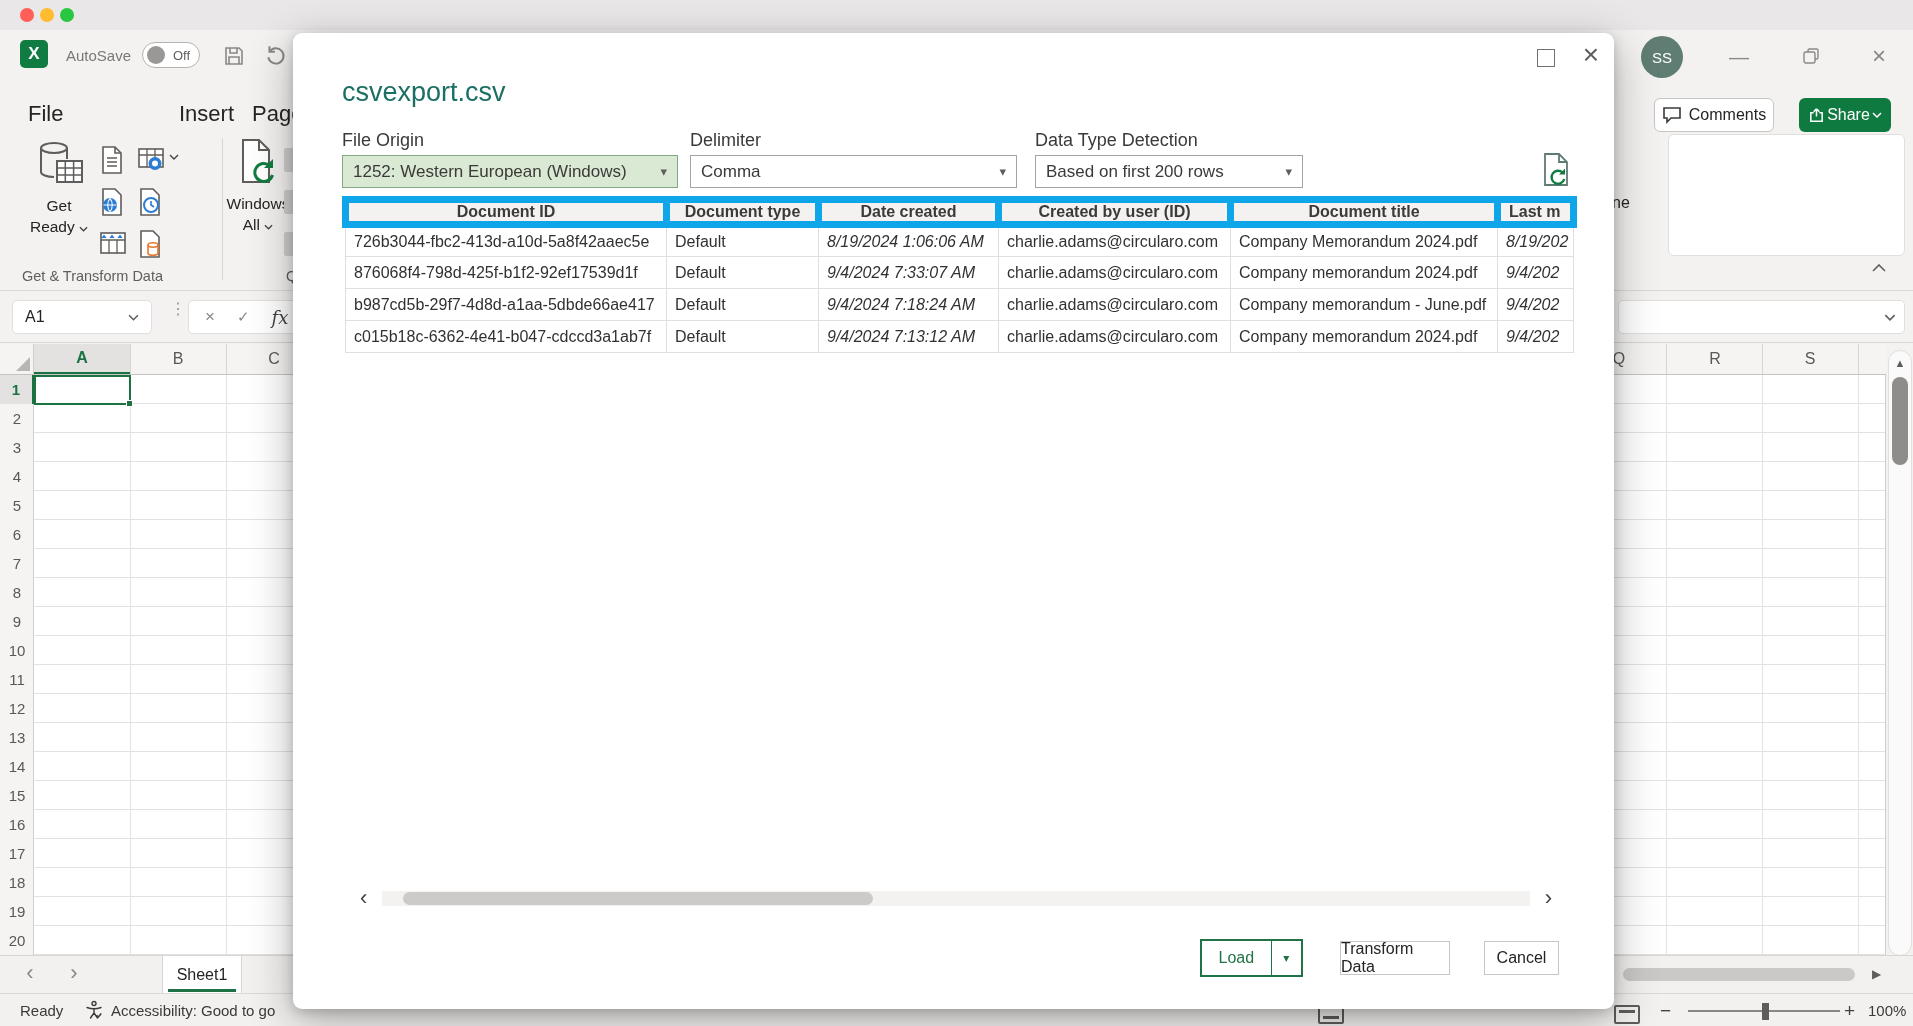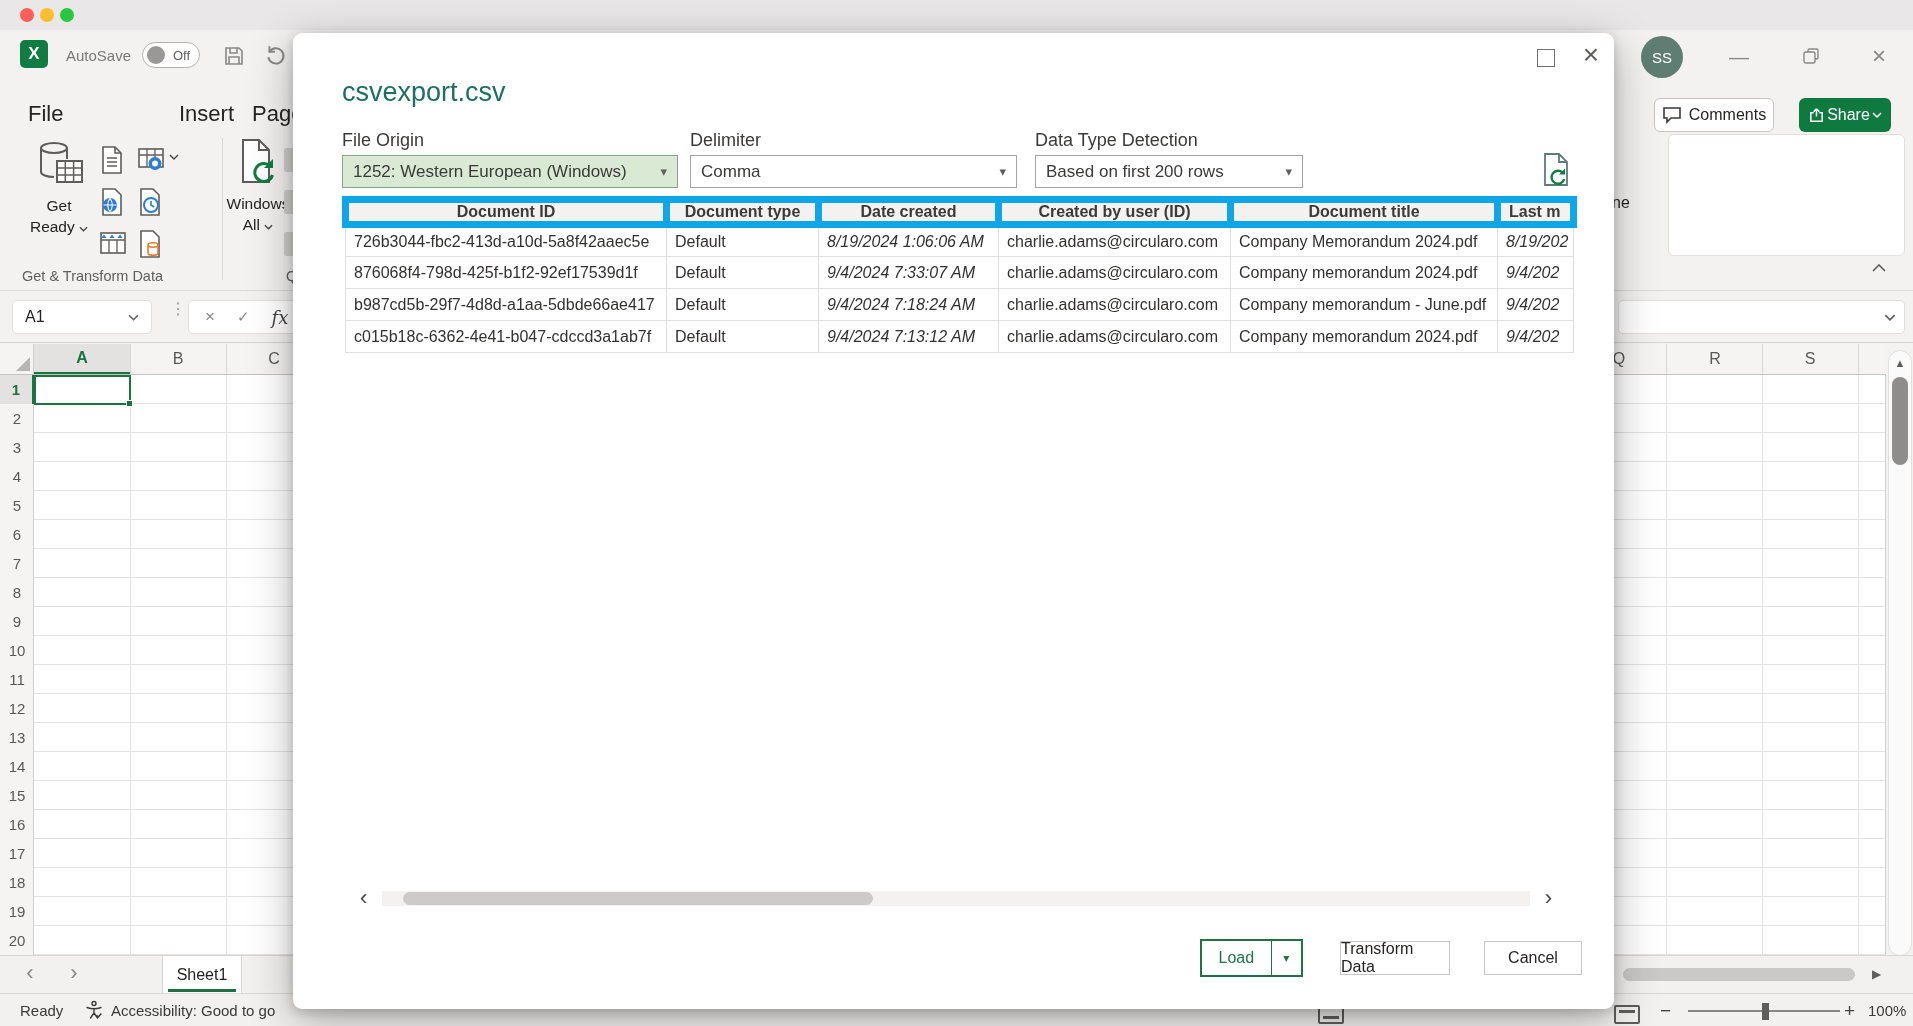--- a/index.html
+++ b/index.html
@@ -515,16 +515,16 @@
       <div class="track"></div>
       <div class="thumb"></div>
       <div class="rarr" style="right:18px;">›</div>
     </div>
 
     <div class="btn-load">
       <div class="main">Load</div>
       <div class="split">▾</div>
     </div>
     <div class="btn-plain" style="left:1047px; width:110px;">Transform Data</div>
-    <div class="btn-plain" style="left:1191px; width:98px;">Cancel</div>
+    <div class="btn-plain" style="left:1191px; width:75px;">Cancel</div>
   </div>
 
 </div>
 
 </body></html>

